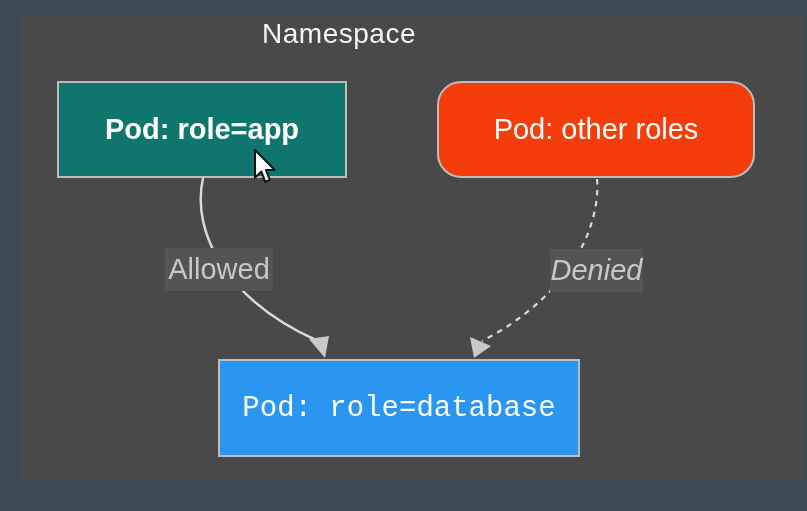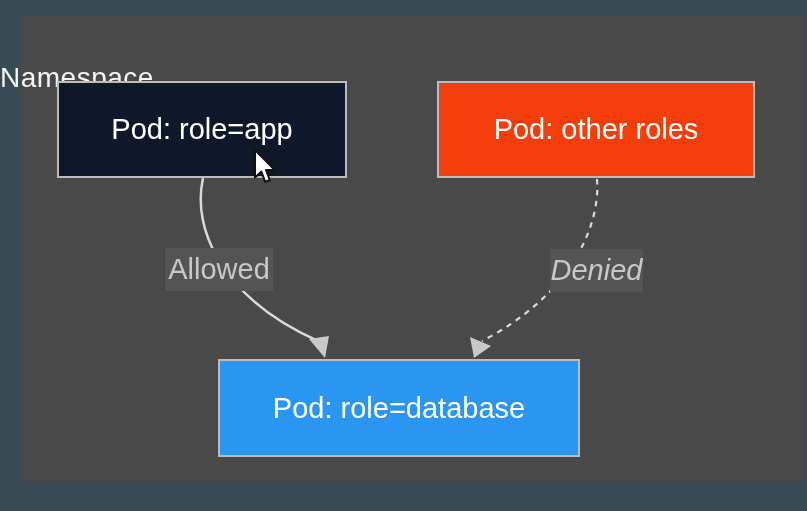--- a/index.html
+++ b/index.html
@@ -14,40 +14,39 @@
     position: absolute;
     left: 21px; top: 15px;
     width: 782px; height: 466px;
     background: #494949;
   }
 
   .diagram-title {
     position: absolute;
     left: 0; top: 18px;
     width: 678px;
-    text-align: left;
+    text-align: center;
     font-size: 28px;
     color: #f5f5f5;
     letter-spacing: 0.5px;
-    margin-top: 44px;
   }
 
   .node {
     position: absolute;
     display: flex;
     align-items: center;
     justify-content: center;
     border: 2px solid #bcbcbc;
     color: #ffffff;
     font-size: 29px;
     text-align: center;
   }
   .node-app      { left: 57px;  top: 81px;  width: 290px; height: 97px; background: #228b22; }
   .node-other    { left: 437px; top: 81px;  width: 318px; height: 97px; background: #f43d0a; }
-  .node-database { left: 218px; top: 359px; width: 362px; height: 98px; background: #2b95f2; }
+  .node-database { left: 218px; top: 359px; width: 362px; height: 98px; background: #2b95f2; font-family: Liberation Mono, monospace; }
 
   .edges-layer {
     position: absolute;
     left: 0; top: 0;
     width: 807px; height: 511px;
     pointer-events: none;
   }
 
   .edge-label {
     position: absolute;
@@ -75,24 +74,24 @@
 
 <div class="diagram-title">Namespace</div>
 
 <svg class="edges-layer" viewBox="0 0 807 511" xmlns="http://www.w3.org/2000/svg">
   <path d="M 203 178 C 191 232, 226 300, 318 341" fill="none" stroke="#d9d9d9" stroke-width="2.5"></path>
   <polygon points="325,358 309,339 329,336" fill="#c9c9c9"></polygon>
   <path d="M 597 179 C 601 230, 566 298, 482 341" fill="none" stroke="#d9d9d9" stroke-width="2.2" stroke-dasharray="5.5 5.5"></path>
   <polygon points="474,358 470,337 491,346" fill="#c9c9c9"></polygon>
 </svg>
 
-<div class="node node-app" style="background-color: #0f172a;">
+<div class="node node-app" style="background-color: #0f766e; font-weight: bold;">
   <span>Pod: role=app</span>
 </div>
-<div class="node node-other" style="background-color: rgb(244, 61, 10);">
+<div class="node node-other" style="background-color: rgb(244, 61, 10); border-radius: 24px;">
   <span>Pod: other roles</span>
 </div>
 <div class="node node-database" style="background-color: rgb(43, 149, 242);">
   <span>Pod: role=database</span>
 </div>
 
 <div class="edge-label edge-label-allowed" style="background-color: rgb(84, 84, 84);">
   <span>Allowed</span>
 </div>
 <div class="edge-label edge-label-denied" style="background-color: rgb(84, 84, 84); font-style: italic;">

